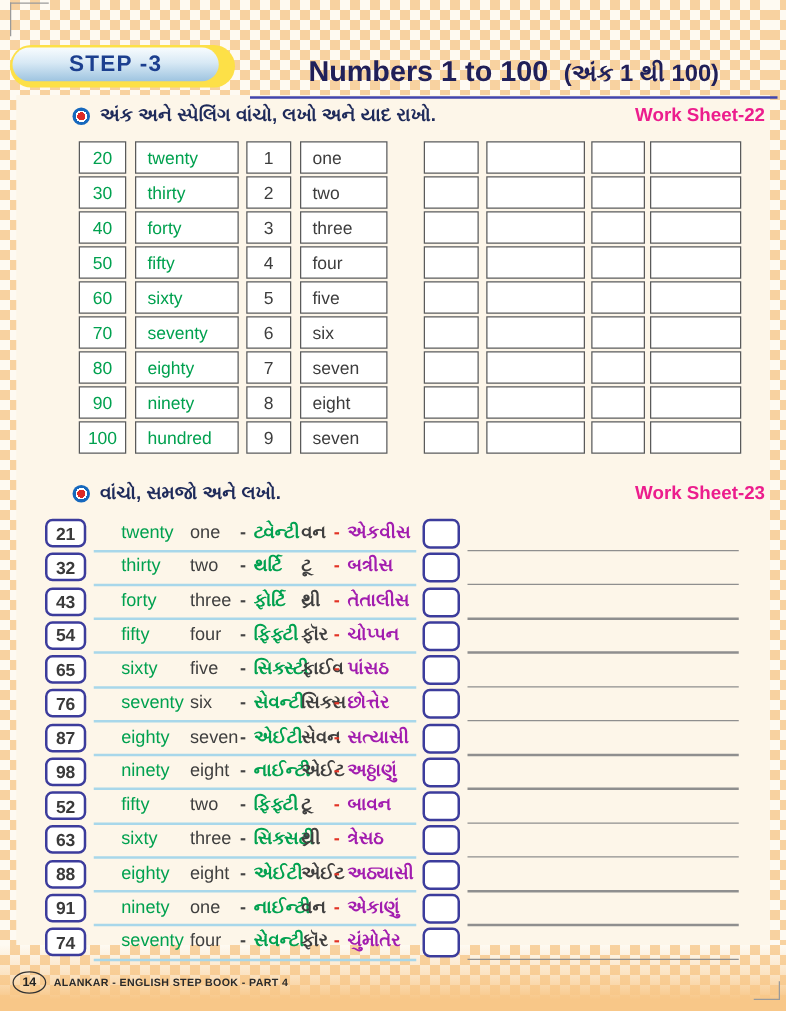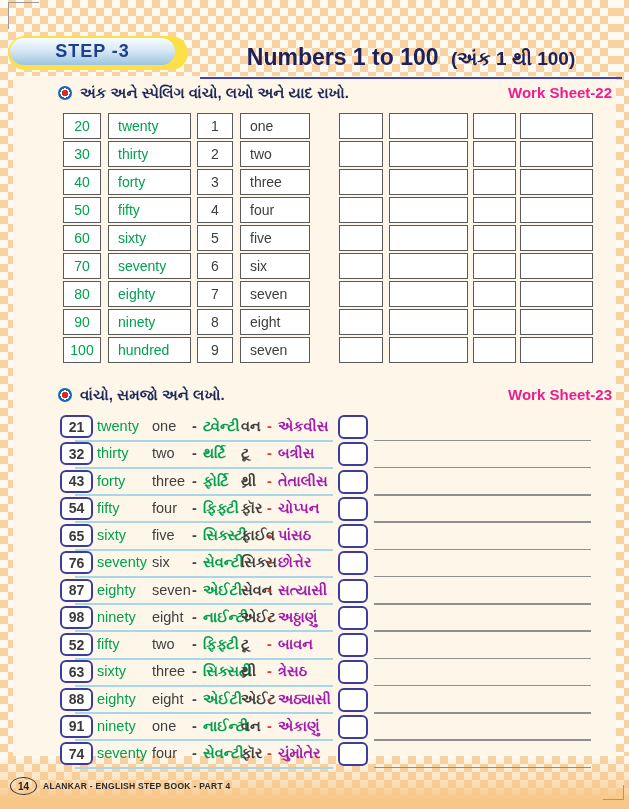--- a/index.html
+++ b/index.html
@@ -66,21 +66,21 @@
   .green { color:#00a14f; }
   .dark  { color:#3d3d3d; }
   .L1 { left:0;    width:38px; } .L2 { left:45px;  width:83px; }
   .L3 { left:134px; width:36px; } .L4 { left:177px; width:70px; }
   .R1 { left:0;    width:44px; } .R2 { left:50px;  width:79px; }
   .R3 { left:134px; width:43px; } .R4 { left:181px; width:73px; }
 
   
   .ws23 { position:absolute; z-index:3; left:0; top:414px; width:629px; }
   .ws23-row { position:relative; height:27.25px; }
-  .num-box { position:absolute; left:60px; top:1px; width:33px; height:23px; box-sizing:border-box;
+  .num-box { position:absolute; left:36px; top:1px; width:33px; height:23px; box-sizing:border-box;
     border:2px solid #3c3c9c; border-radius:6px; background:#fff;
     display:flex; align-items:center; justify-content:center;
     font-size:14px; font-weight:bold; color:#3a3a3a; }
   .ws23-row span { position:absolute; top:4px; white-space:nowrap; font-size:14.5px; }
   .c-en1 { left:97px;  color:#00a14f; }
   .c-en2 { left:152px; color:#3f3f3f; }
   .c-d1  { left:192px; color:#444444; font-weight:bold; }
   .c-gu1 { left:203px; color:#00a14f; font-weight:bold; }
   .c-gu2 { left:241px; color:#3f3f3f; font-weight:bold; }
   .c-rd  { left:267px; color:#e23325; font-weight:bold; }

